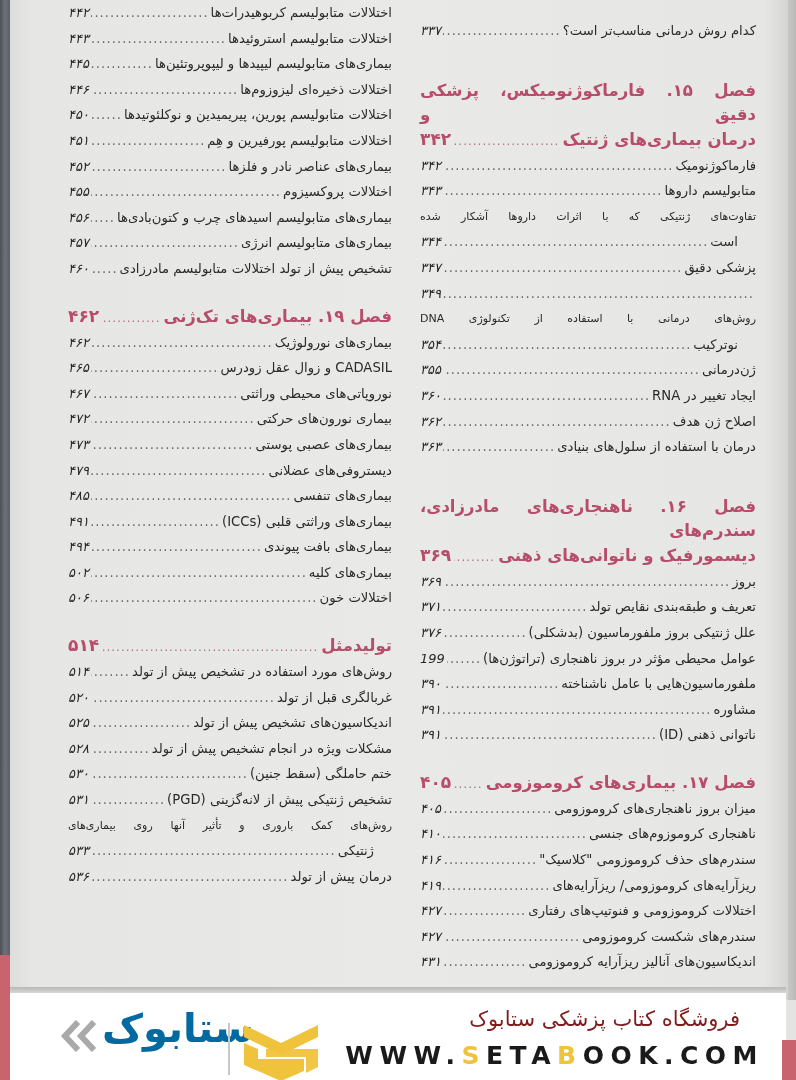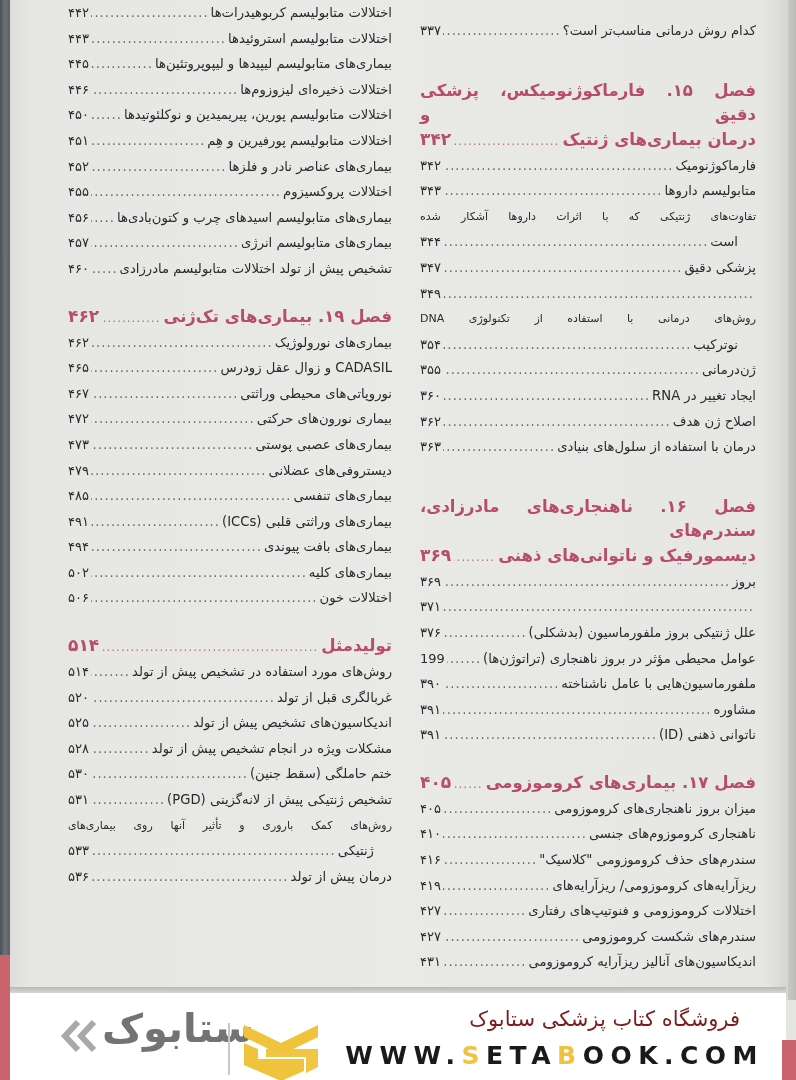--- a/index.html
+++ b/index.html
@@ -36,21 +36,21 @@
   .row {
     display:flex; align-items:baseline; font-size:13.2px; line-height:25.6px;
     white-space:nowrap;
   }
   .row .t { flex:0 0 auto; }
   .row .dots {
     flex:1 1 auto; overflow:hidden; color:#6a6a6a; letter-spacing:1px;
     margin:0 2px;
   }
   .row .dots::before { content:"......................................................................................................................"; }
-  .row .p { flex:0 0 auto; font-size:13px; }
+  .row .p { flex:0 0 auto; font-size:13px;font-style:italic; }
   .wrap { font-size:11px; line-height:25.6px; text-align:justify; text-align-last:justify; }
   .indent { padding-right:18px; }
   .chap {
     color:#b84d6b; font-weight:bold; font-size:16.5px; line-height:24px;
   }
   .chap-row { display:flex; align-items:baseline; white-space:nowrap; }
   .chap-row .dots { flex:1 1 auto; overflow:hidden; color:#b07080; font-weight:normal; font-size:12px; letter-spacing:1px; margin:0 3px; }
   .chap-row .dots::before { content:"..............................................................................................."; }
   .chap-row .p { flex:0 0 auto; font-size:17px; }
   .chap-title-line { text-align:justify; text-align-last:justify;margin-top:13px; }
@@ -69,21 +69,21 @@
     font-size:21px; color:#7f1d1d; font-family:"DejaVu Sans", sans-serif;
   }
   .store-url {
     position:absolute; right:22px; top:48px; font-size:25px; letter-spacing:6.5px;
     color:#1a1a1a; font-family:"DejaVu Sans", sans-serif; font-weight:700;
   }
   .store-url .hl { color:#f0c33c; }
   .logo-wrap { position:absolute; left:40px; top:12px; width:270px; height:70px; }
   .logo-word {
     position:absolute; left:12px; top:0px; font-size:40px; font-weight:bold;
-    color:#737373; font-family:"DejaVu Sans", sans-serif; letter-spacing:-1px;
+    color:#0369a1; font-family:"DejaVu Sans", sans-serif; letter-spacing:-1px;
   }
   .logo-chev { position:absolute; left:10px; top:14px; }
   .logo-sub {
     position:absolute; left:20px; top:50px; direction:rtl; font-size:12.5px; color:#9a9a9a;margin-top:44px;
   }
   .logo-divider { position:absolute; left:178px; top:18px; width:2px; height:52px; background:#c8c8c8; }
   .logo-mark { position:absolute; left:192px; top:18px; }
 </style>
 </head>
 <body>
@@ -169,20 +169,21 @@
         <span class="dots"></span>
         <span class="p">۳۶۹</span>
       </div>
   </div>
   <div class="row">
       <span class="t">بروز</span>
       <span class="dots"></span>
       <span class="p">۳۶۹</span>
     </div>
   <div class="row">
+      <span class="t">تعریف و طبقه‌بندی نقایص تولد</span>
       <span class="dots"></span>
       <span class="p">۳۷۱</span>
     </div>
   <div class="row">
       <span class="t">علل ژنتیکی بروز ملفورماسیون (بدشکلی)</span>
       <span class="dots"></span>
       <span class="p">۳۷۶</span>
     </div>
   <div class="row">
       <span class="t">عوامل محیطی مؤثر در بروز ناهنجاری (تراتوژن‌ها)</span>

